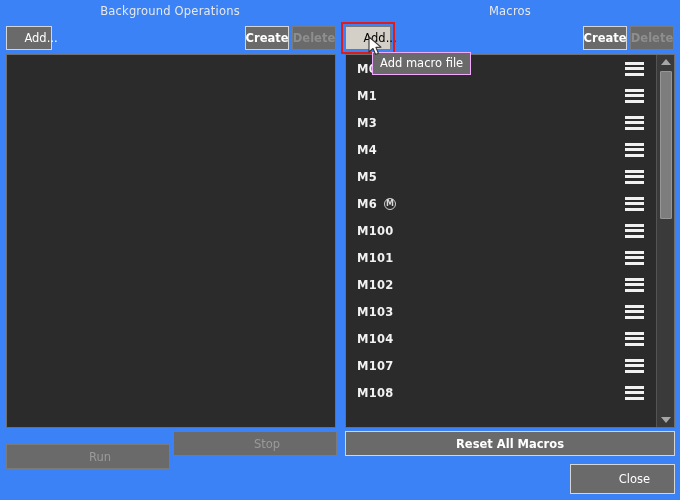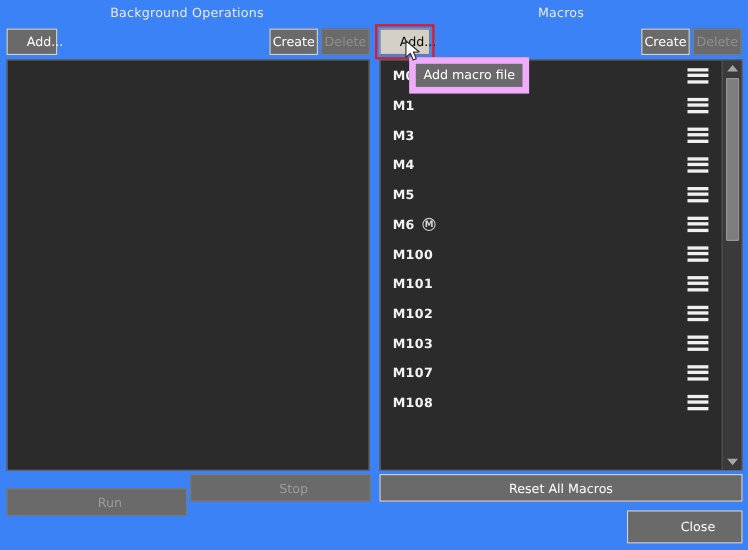--- a/index.html
+++ b/index.html
@@ -27,21 +27,21 @@
   #title-left  { left: 0;   width: 340px; }
   #title-right { left: 340px; width: 340px; }
 
   
   .btn {
     position: absolute;
     background: #6a6a6a;
     border: 1px solid #d5d5d5;
     color: #ffffff;
     font-size: 11.5px;
-    font-weight: normal;
+    font-weight: bold;
     display: flex;
     align-items: center;
     justify-content: center;
     cursor: pointer;
     user-select: none;
     white-space: nowrap;
   }
   .btn.disabled {
     border-color: #7b7b7b;
     color: #8e8e8e;
@@ -157,21 +157,21 @@
     border: 1px solid #969696;
     border-radius: 1px;
     cursor: pointer;
   }
 
   
   #tooltip {
     position: absolute;
     left: 372px; top: 52px;
     background: #6a6a6a;
-    border: 6px solid #f0abfc;
+    border: 1px solid #f0abfc;
     color: #ffffff;
     font-size: 11.5px;
     padding: 3px 7px 4px 7px;
     white-space: nowrap;
     z-index: 40;
   }
 
   
   #cursor { position: absolute; left: 368px; top: 36px; z-index: 50; pointer-events: none; }
 
@@ -279,20 +279,28 @@
         </div>
         <div class="macro-row">
           <span class="macro-label">M103</span>
           <div class="hamburger">
             <span></span>
             <span></span>
             <span></span>
           </div>
         </div>
         <div class="macro-row">
+          <span class="macro-label">M104</span>
+          <div class="hamburger">
+            <span></span>
+            <span></span>
+            <span></span>
+          </div>
+        </div>
+        <div class="macro-row">
           <span class="macro-label">M107</span>
           <div class="hamburger">
             <span></span>
             <span></span>
             <span></span>
           </div>
         </div>
         <div class="macro-row">
           <span class="macro-label">M108</span>
           <div class="hamburger">

